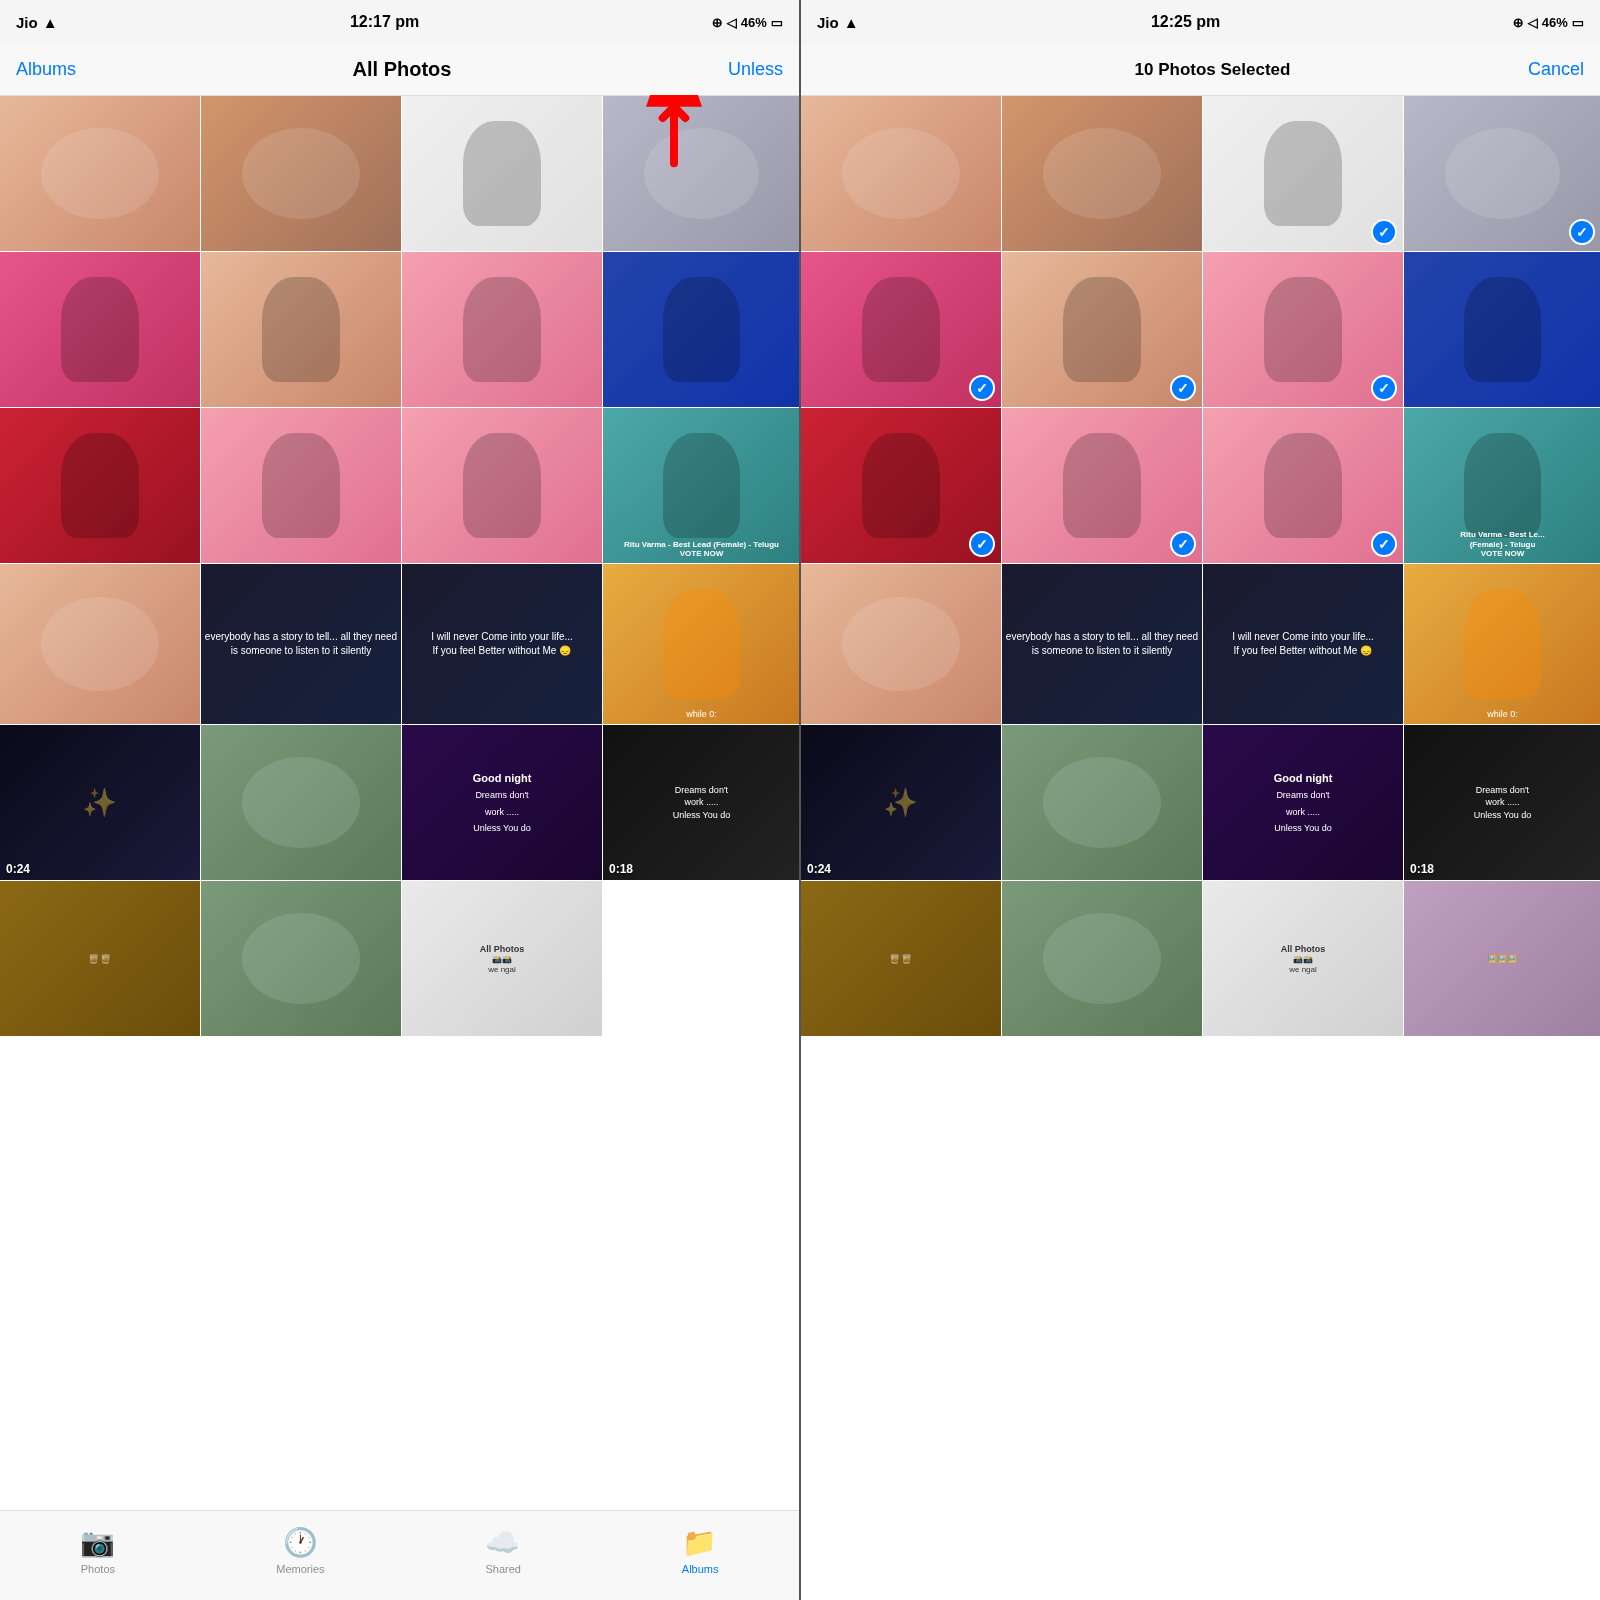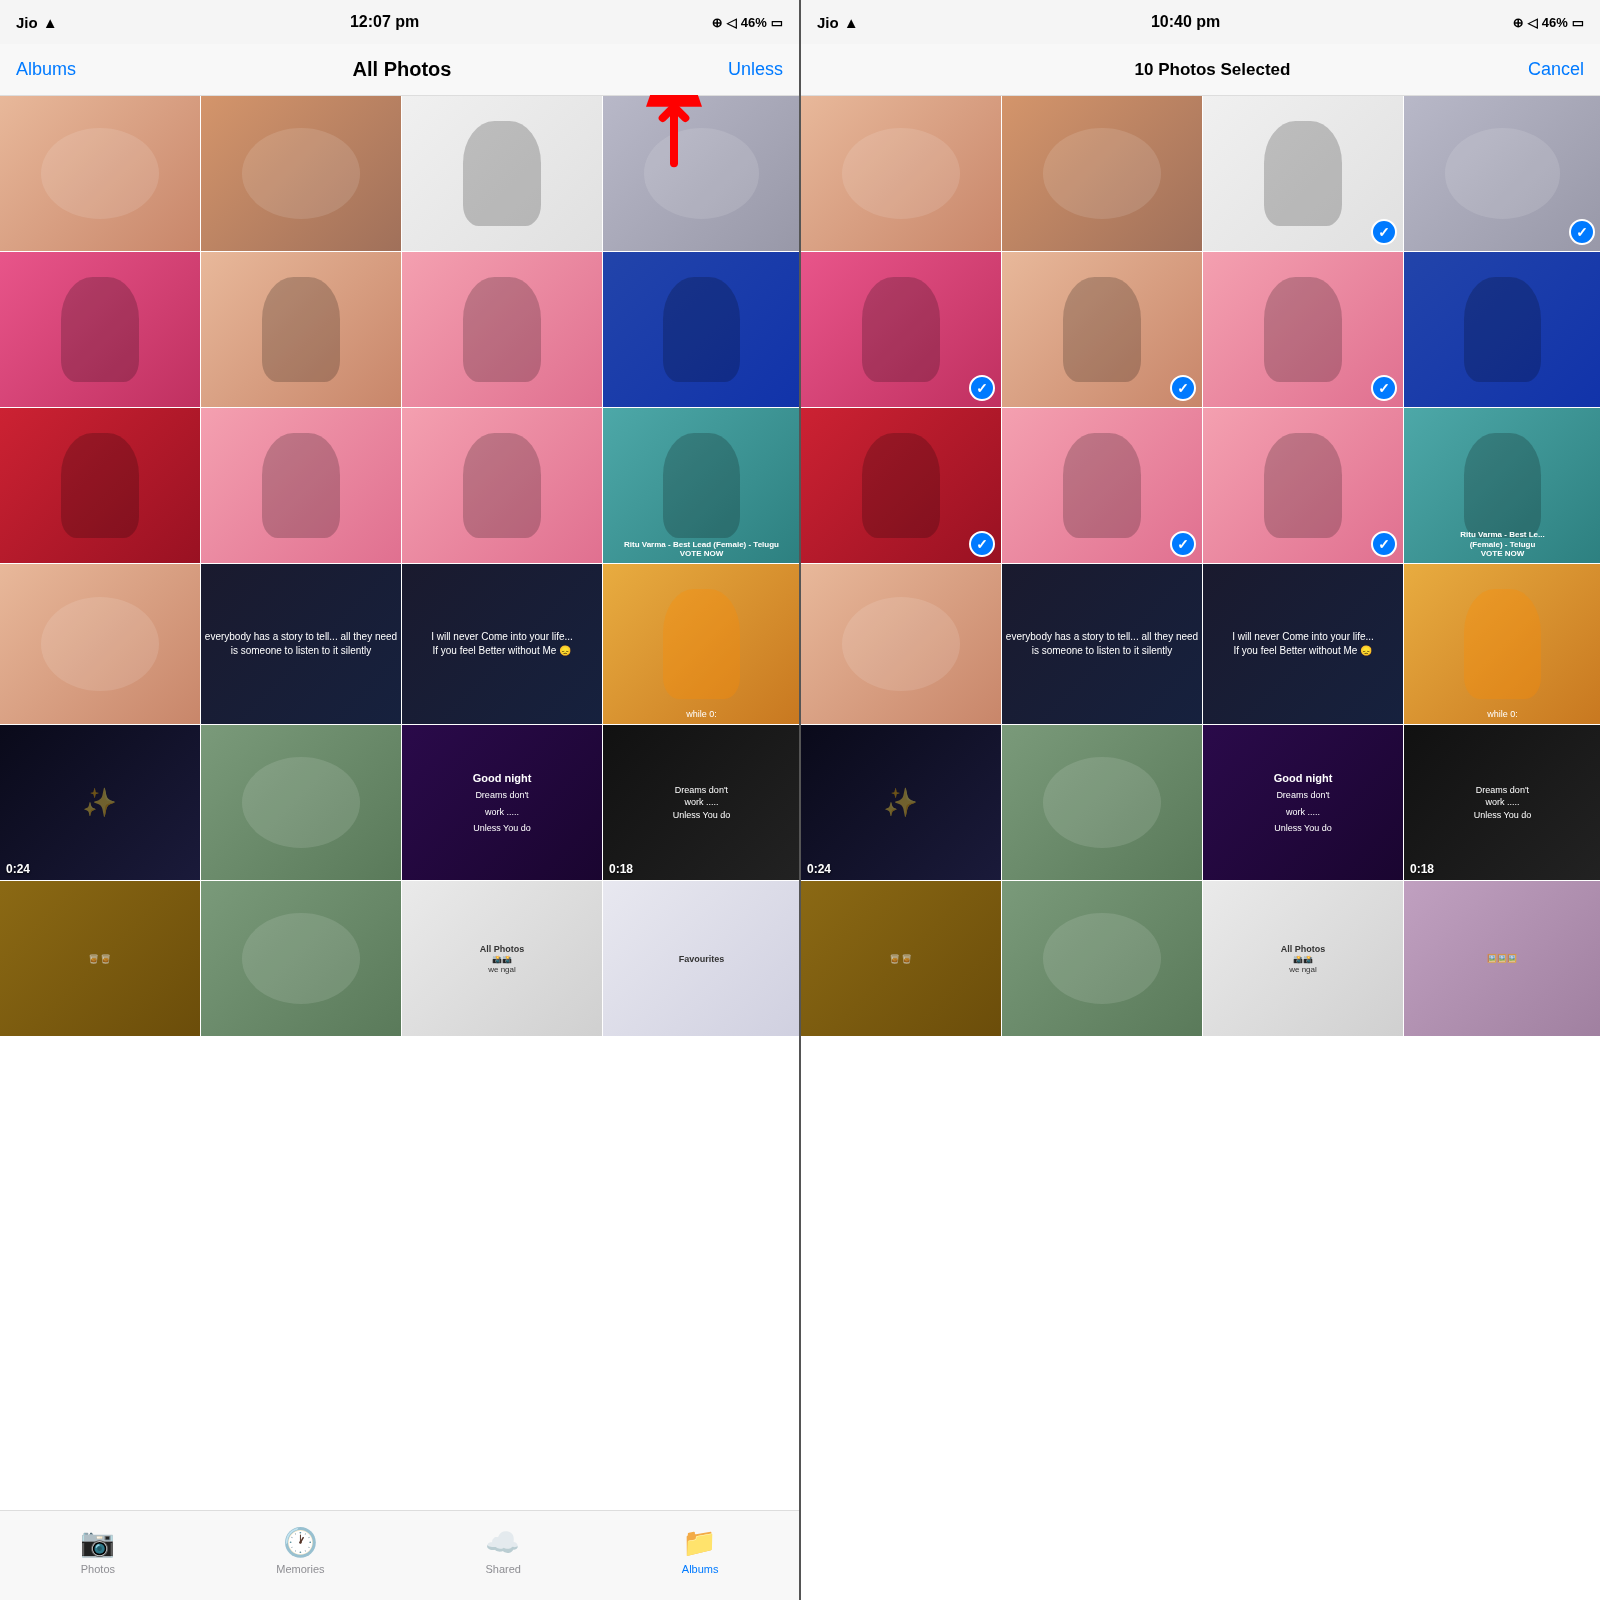--- a/index.html
+++ b/index.html
@@ -218,21 +218,21 @@
 </head>
 <body>
 
 <div class="phone-screen">
 
   <div class="status-bar">
     <div class="status-left">
       <span>Jio</span>
       <span>▲</span>
     </div>
-    <div class="status-center">12:07 pm</div>
+    <div class="status-center">12:17 pm</div>
     <div class="status-right">
       <span>⊕</span>
       <span>◁</span>
       <span>46%</span>
       <span>▭</span>
     </div>
   </div>
 
   <div class="nav-bar">
     <div class="nav-left">Albums</div>
@@ -386,25 +386,20 @@
       <div class="grid-cell" style="width:200px;height:155px;margin-left:1px;">
         <div class="grid-cell-content selfie-man">
           <div class="face-circle"></div>
         </div>
       </div>
       <div class="grid-cell" style="width:200px;height:155px;margin-left:1px;">
         <div class="grid-cell-content albums-screen">
           <div style="font-size:9px;color:#333;text-align:center;font-weight:600;">All Photos<br><span style="font-size:8px;font-weight:400;">📸📸<br>we ngal</span></div>
         </div>
       </div>
-      <div class="grid-cell" style="width:197px;height:155px;margin-left:1px;">
-        <div class="grid-cell-content fav-screen">
-          <div style="font-size:9px;color:#333;text-align:center;font-weight:600;">Favourites</div>
-        </div>
-      </div>
     </div>
   </div>
 
   <div class="tab-bar">
     <div class="tab-item">
       <span class="tab-icon">📷</span>
       <span>Photos</span>
     </div>
     <div class="tab-item">
       <span class="tab-icon">🕐</span>
@@ -423,21 +418,21 @@
 
 <div class="divider"></div>
 
 <div class="phone-screen">
 
   <div class="status-bar">
     <div class="status-left">
       <span>Jio</span>
       <span>▲</span>
     </div>
-    <div class="status-center">10:40 pm</div>
+    <div class="status-center">12:25 pm</div>
     <div class="status-right">
       <span>⊕</span>
       <span>◁</span>
       <span>46%</span>
       <span>▭</span>
     </div>
   </div>
 
   <div class="nav-bar">
     <div style="width:80px;"></div>

